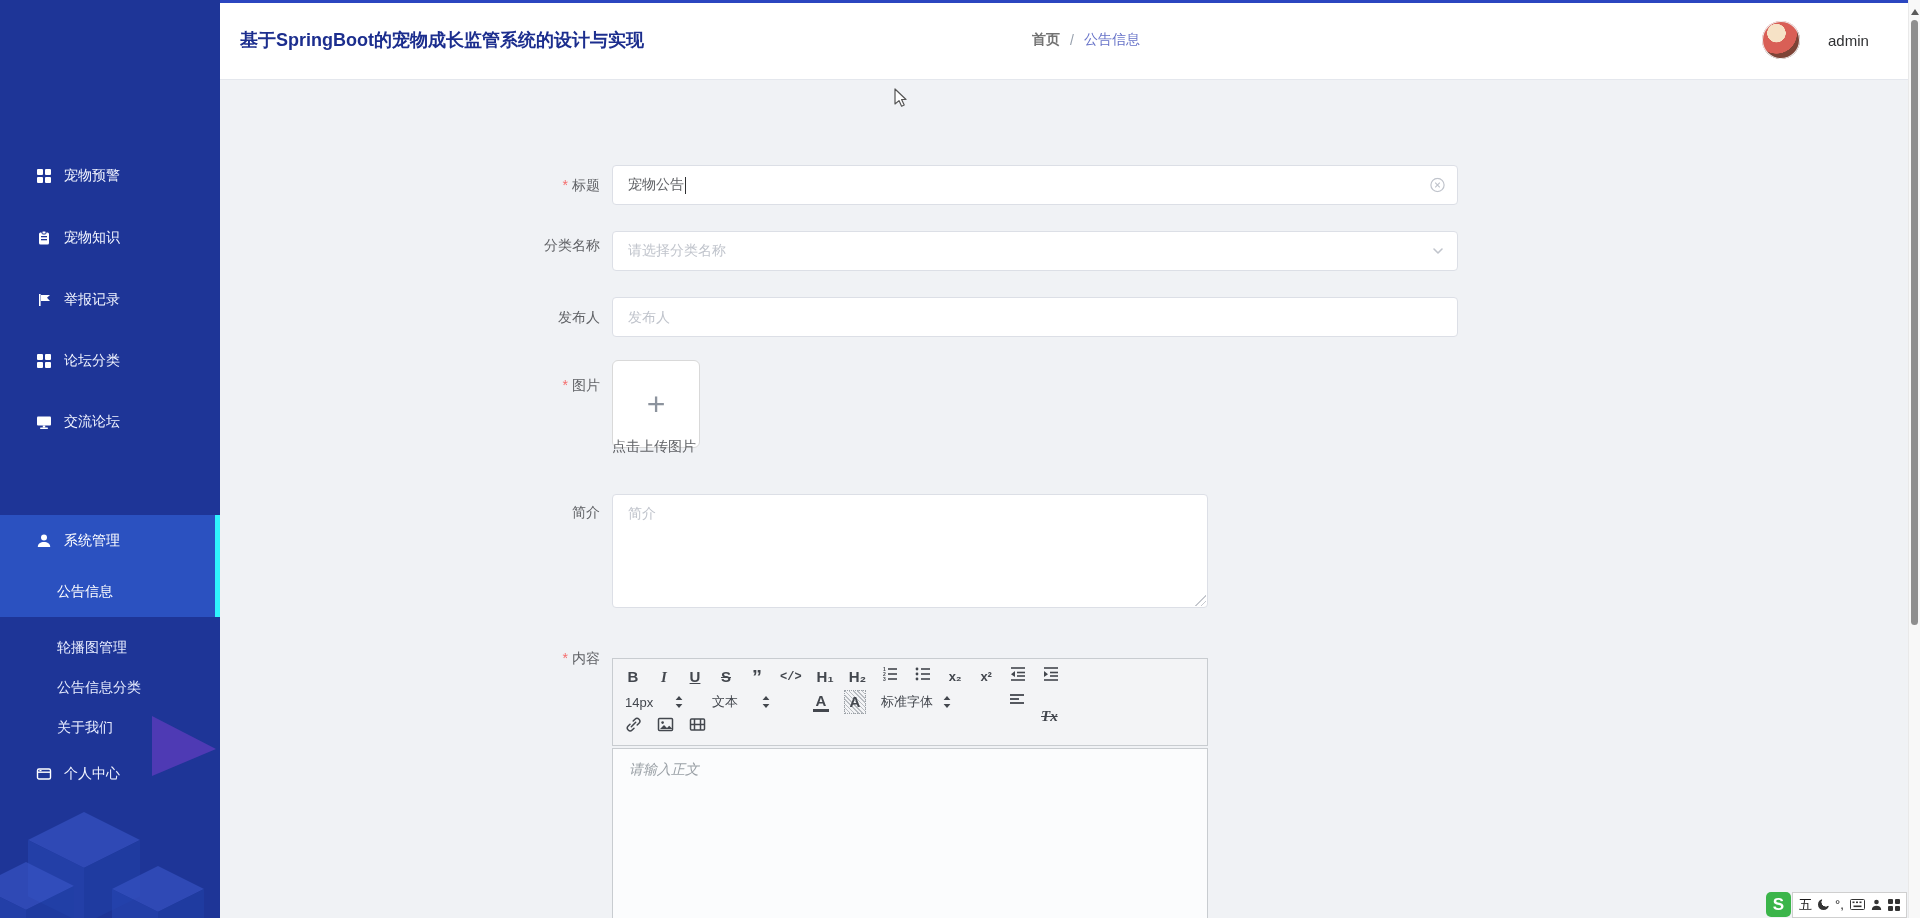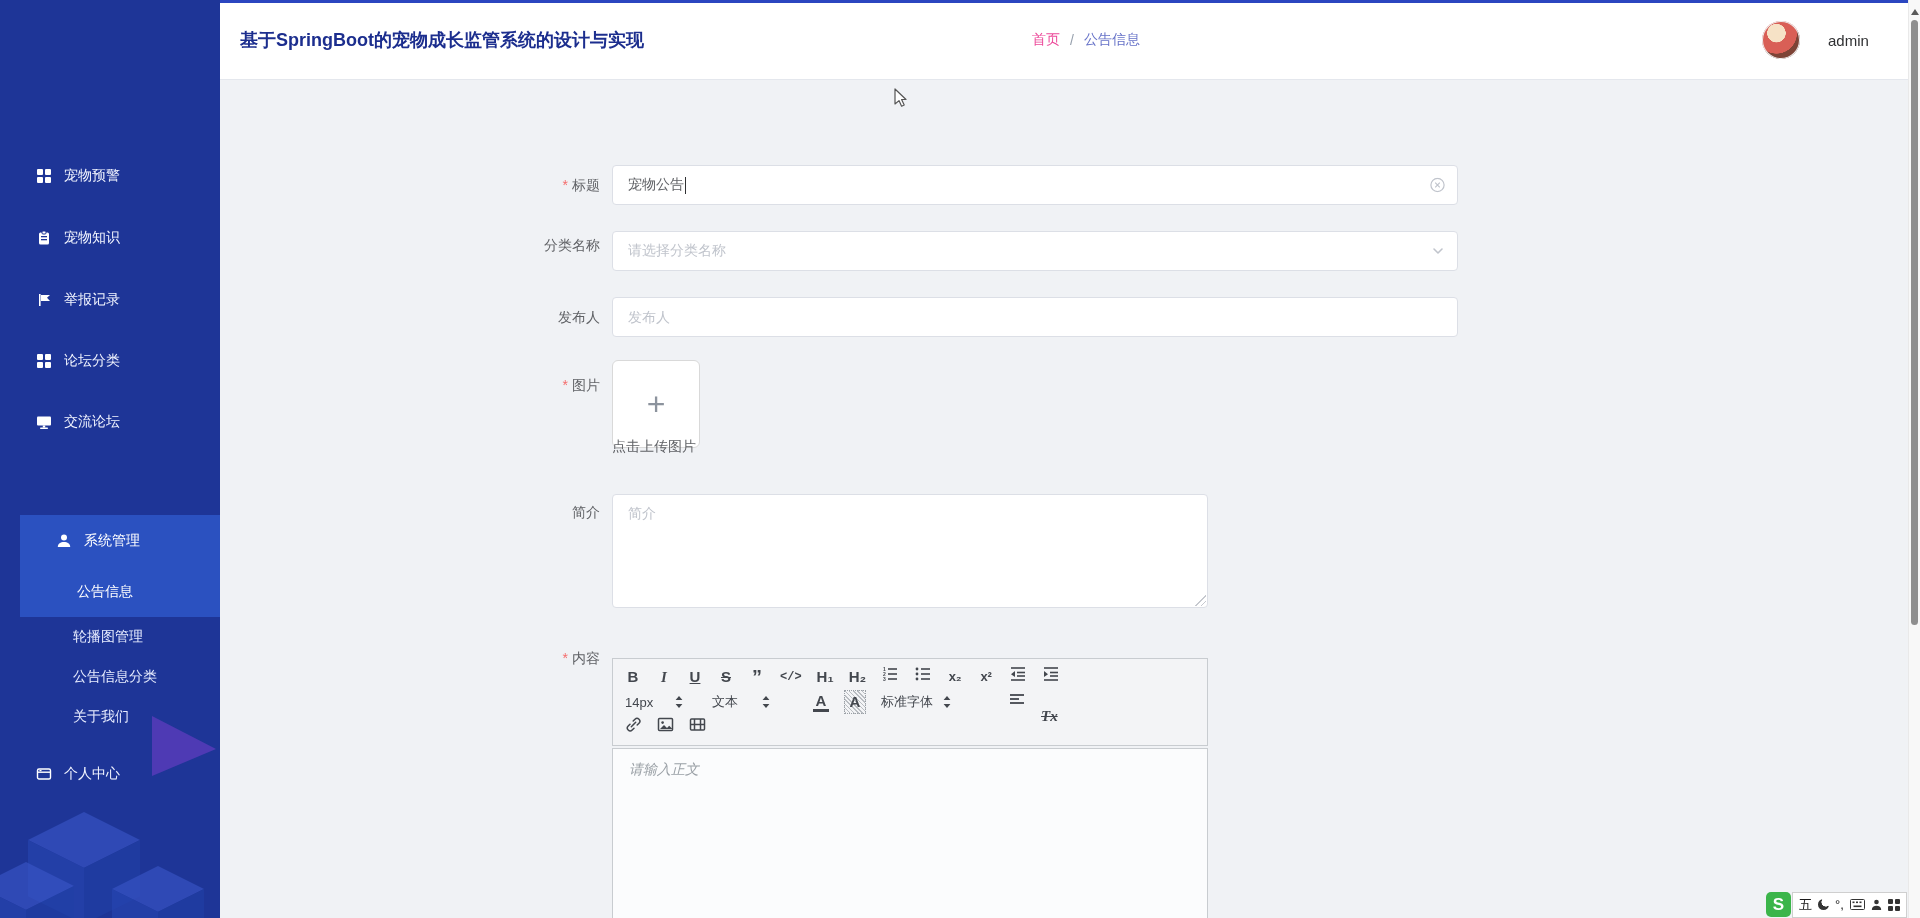--- a/index.html
+++ b/index.html
@@ -3,37 +3,37 @@
 <meta charset="utf-8">
 <style>
   html,body{margin:0;padding:0;background:#e9ebee;font-family:"Liberation Sans","DejaVu Sans",sans-serif;}
   .screen{position:relative;width:1920px;height:918px;background:#f0f2f5;overflow:hidden;}
 
   
   .sidebar{position:absolute;left:0;top:0;width:220px;height:918px;background:#1e3597;overflow:hidden;z-index:5;}
   .menu-item{position:absolute;left:0;width:220px;height:60px;display:flex;align-items:center;gap:12px;
              padding-left:36px;box-sizing:border-box;color:#f2f5ff;font-size:14px;cursor:pointer;}
   .menu-item svg{flex:0 0 auto;}
-  .sys-block{position:absolute;left:0;top:515px;width:220px;height:102px;background:#2b51c0;margin-left:20px;}
+  .sys-block{position:absolute;left:0;top:515px;width:220px;height:102px;background:#2b51c0;}
   .sys-head{position:absolute;left:0;top:0;width:220px;height:51px;display:flex;align-items:center;gap:12px;
             padding-left:36px;box-sizing:border-box;color:#fff;font-size:14px;cursor:pointer;}
   .sub-active{position:absolute;left:0;top:51px;width:220px;height:51px;display:flex;align-items:center;
               padding-left:57px;box-sizing:border-box;color:#fff;font-size:14px;cursor:pointer;}
   .cyan-bar{position:absolute;right:0;top:0;width:5px;height:102px;background:#2ff3fd;}
-  .sub-item{position:absolute;left:0;width:220px;height:40px;display:flex;align-items:center;
-            padding-left:73px;box-sizing:border-box;color:#e8edff;font-size:14px;cursor:pointer;}
+  .sub-item{position:absolute;left:0;width:220px;height:40px;display:flex;align-items:flex-end;
+            padding-left:57px;box-sizing:border-box;color:#e8edff;font-size:14px;cursor:pointer;}
   .cube{position:absolute;opacity:.6;}
   .cube i{position:absolute;display:block;}
   .tri{position:absolute;background:#8a41d8;opacity:.45;clip-path:polygon(0 0,100% 55%,0 100%);}
 
   
   .header{position:absolute;left:220px;top:0;width:1688px;height:80px;background:#fff;border-bottom:1px solid #e4e7ed;box-sizing:border-box;}
   .page-title{position:absolute;left:20px;top:0;height:80px;line-height:80px;font-size:18px;font-weight:bold;color:#1c2e8e;}
   .crumbs{position:absolute;left:812px;top:0;height:80px;display:flex;align-items:center;gap:10px;font-size:14px;}
-  .crumb-home{color:#ec4899;font-weight:normal;cursor:pointer;}
+  .crumb-home{color:#737373;font-weight:bold;cursor:pointer;}
   .crumb-sep{color:#97a0ad;}
   .crumb-cur{color:#6672c8;}
   .userbox{position:absolute;left:1542px;top:0;height:80px;display:flex;align-items:center;gap:28px;cursor:pointer;}
   .avatar{width:38px;height:38px;border-radius:50%;background:radial-gradient(circle at 38% 32%,#f6e2c6 0 26%,#d95f56 27% 58%,#7d4336 59% 100%);box-shadow:0 0 0 1px #eee inset;}
   .username{font-size:15px;color:#303133;}
   .topline{position:absolute;left:220px;top:0;width:1688px;height:3px;background:#2b46c0;z-index:6;}
 
   
   .flabel{position:absolute;left:460px;width:140px;text-align:right;font-size:14px;color:#606266;line-height:20px;}
   .req{color:#f56c6c;margin-right:4px;}

